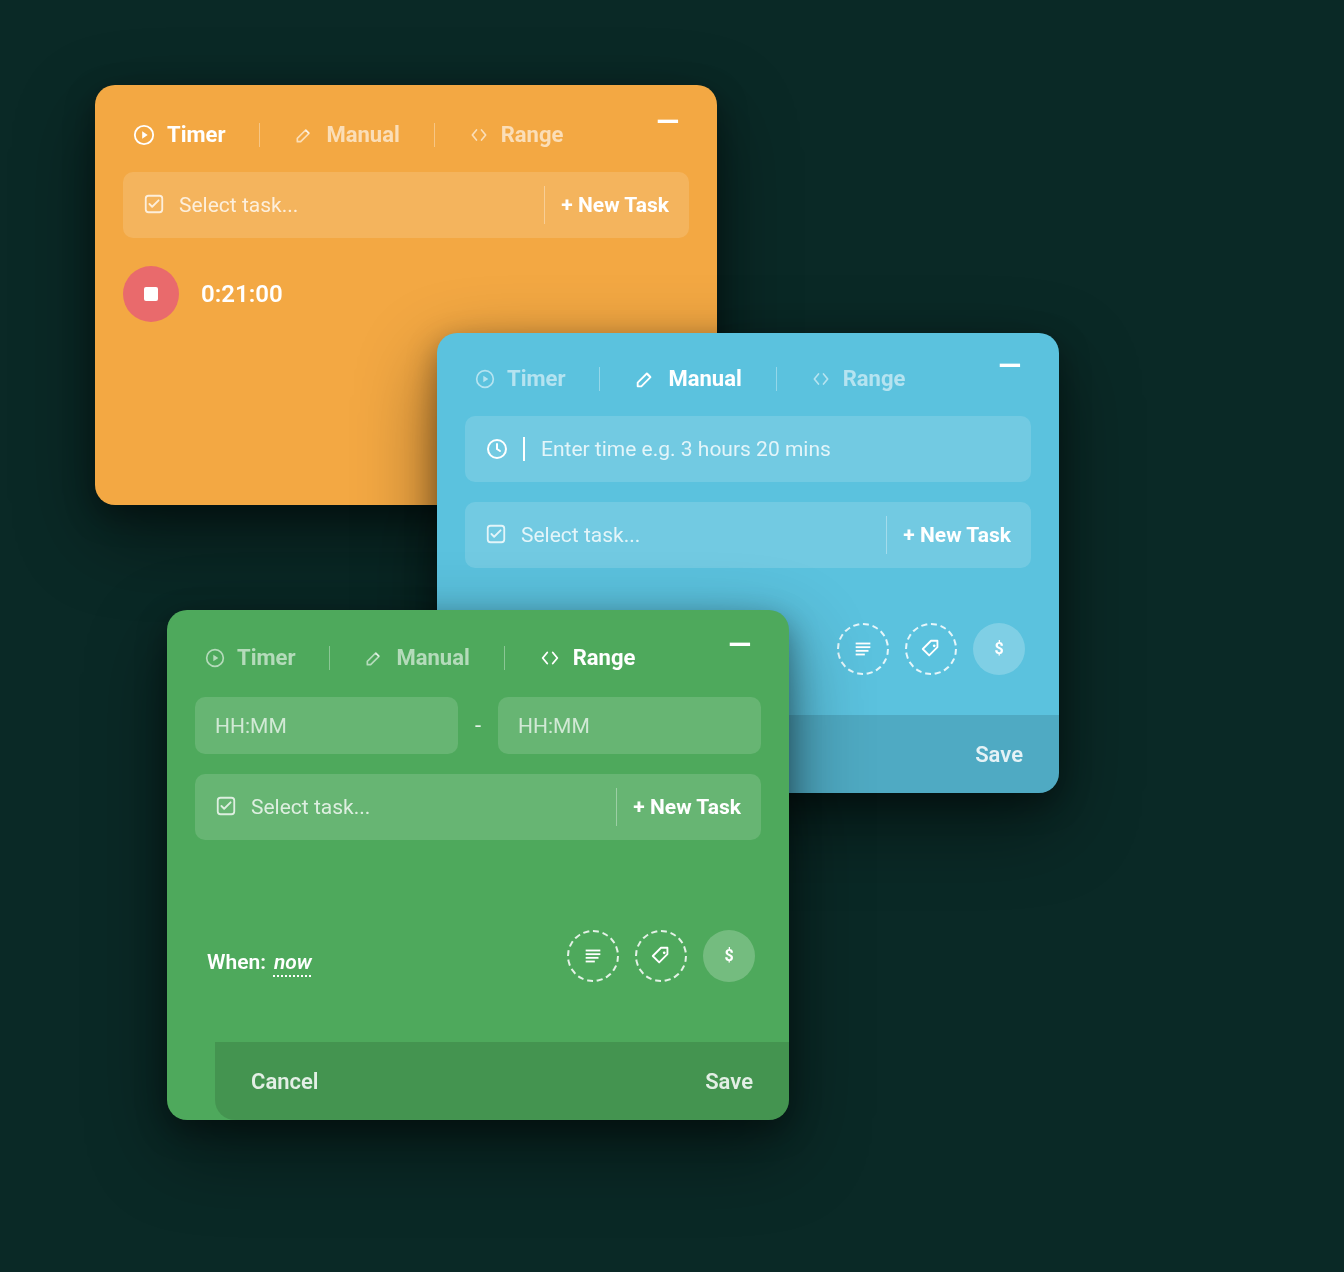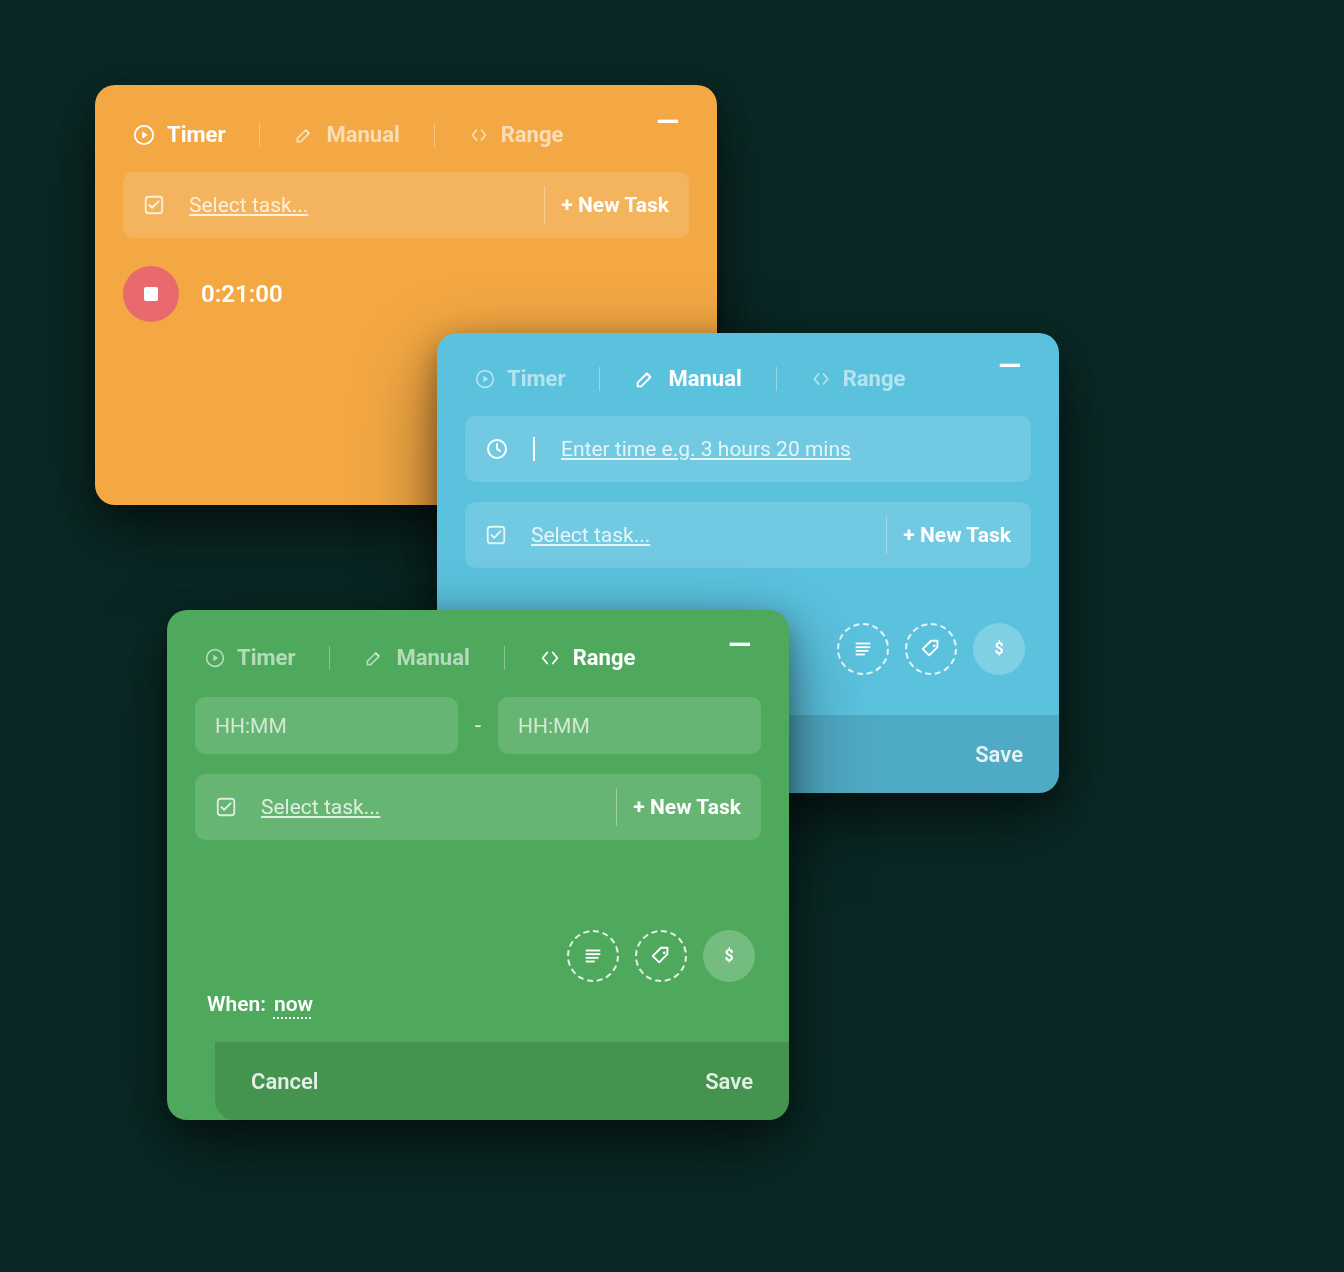--- a/index.html
+++ b/index.html
@@ -76,21 +76,21 @@
     display: flex;
     align-items: center;
     padding: 0 20px;
     font-size: 21px;
   }
   .field-split .dash {
     width: 40px;
     text-align: center;
     font-size: 22px;
   }
-  .field .left { display:flex; align-items:center; gap:24px; flex:1;text-decoration:underline; }
+  .field .left { display:flex; align-items:flex-start; gap:14px; flex:1; }
   .field .new-task {
     border-left-width: 1px;
     border-left-style: solid;
     padding-left: 16px;
     height: 38px;
     display: flex;
     align-items: center;
     font-size: 21px;
     font-weight: 700;
   }
@@ -129,23 +129,23 @@
     display:flex; align-items:center; justify-content:space-between;
     padding: 0 36px;
     font-size: 22px; font-weight:600;
   }
   .footer .save { margin-left: auto; }
 
   .when-row {
     position:absolute;
     left: 40px;
     display:flex; align-items:center; gap:8px;
-    font-size: 21px; font-weight:600;margin-top:42px;
-  }
-  .when-row .now { text-decoration: underline dotted; text-underline-offset: 6px; }
+    font-size: 21px; font-weight:600;
+  }
+  .when-row .now { text-decoration: underline dotted; text-underline-offset: 6px; font-style: italic; }
 
   .icon { display:inline-flex; }
 
   
   .card-orange { color:#fff; }
   .card-orange .tab.inactive { color: rgba(255,255,255,0.62); }
   .card-orange .tab-sep { background: rgba(255,255,255,0.35); }
   .card-orange .minimize { color:#fff; }
   .card-orange .field { background: rgba(255,255,255,0.14); }
   .card-orange .field .left { color: rgba(255,255,255,0.78); }

